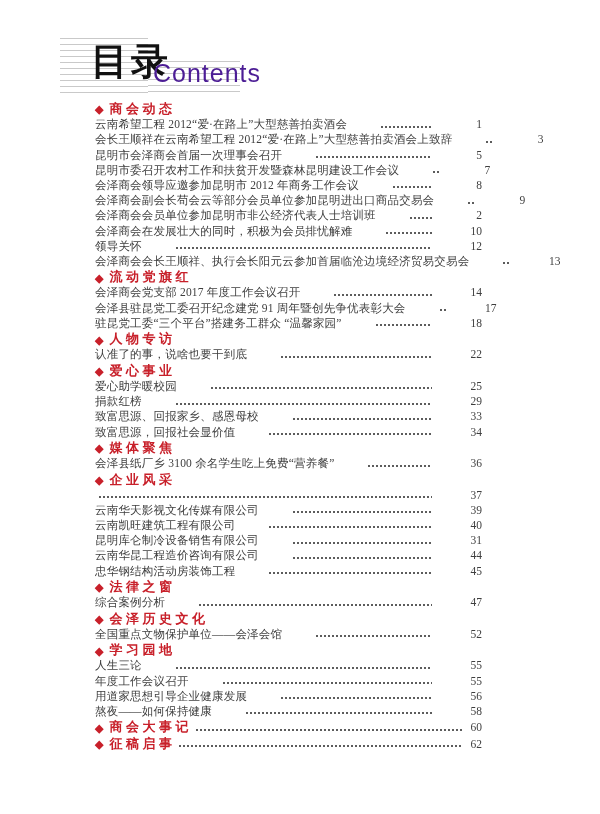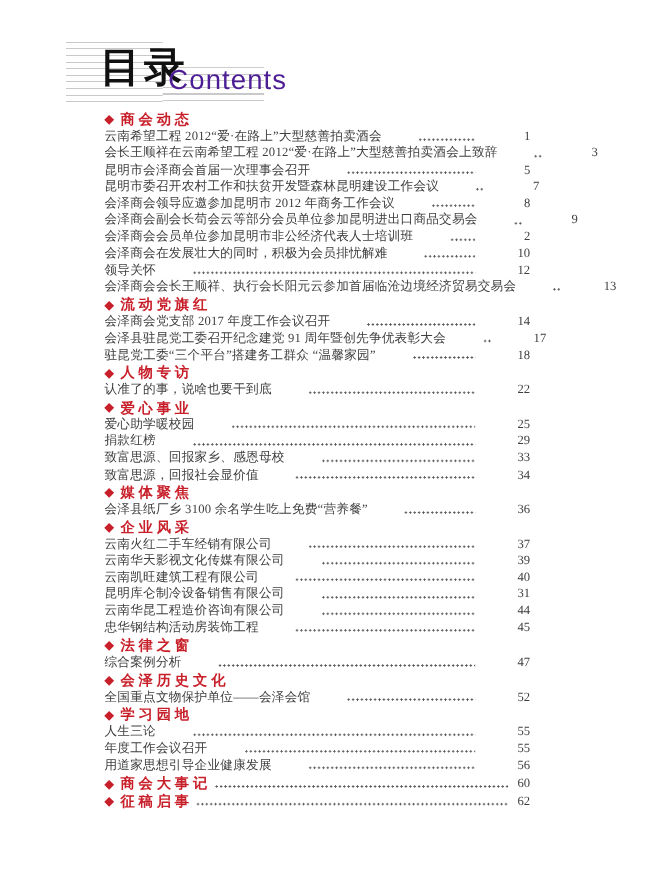--- a/index.html
+++ b/index.html
@@ -225,21 +225,20 @@
       <div class="entry-row">
         <span class="entry-title">会泽县纸厂乡 3100 余名学生吃上免费“营养餐”</span>
         <span class="dots"></span>
         <span class="pagenum">36</span>
       </div>
       <div class="section-row">
         <span class="bullet">◆</span>
         <span class="section-label">企业风采</span>
       </div>
       <div class="entry-row">
-        <span class="entry-title">云南火红二手车经销有限公司</span>
         <span class="dots"></span>
         <span class="pagenum">37</span>
       </div>
       <div class="entry-row">
         <span class="entry-title">云南华天影视文化传媒有限公司</span>
         <span class="dots"></span>
         <span class="pagenum">39</span>
       </div>
       <div class="entry-row">
         <span class="entry-title">云南凯旺建筑工程有限公司</span>
@@ -291,20 +290,25 @@
       <div class="entry-row">
         <span class="entry-title">年度工作会议召开</span>
         <span class="dots"></span>
         <span class="pagenum">55</span>
       </div>
       <div class="entry-row">
         <span class="entry-title">用道家思想引导企业健康发展</span>
         <span class="dots"></span>
         <span class="pagenum">56</span>
       </div>
+      <div class="entry-row">
+        <span class="entry-title">熬夜——如何保持健康</span>
+        <span class="dots"></span>
+        <span class="pagenum">58</span>
+      </div>
       <div class="section-row">
         <span class="bullet">◆</span>
         <span class="section-label">商会大事记</span>
         <span class="dots"></span>
         <span class="pagenum">60</span>
       </div>
       <div class="section-row">
         <span class="bullet">◆</span>
         <span class="section-label">征稿启事</span>
         <span class="dots"></span>

